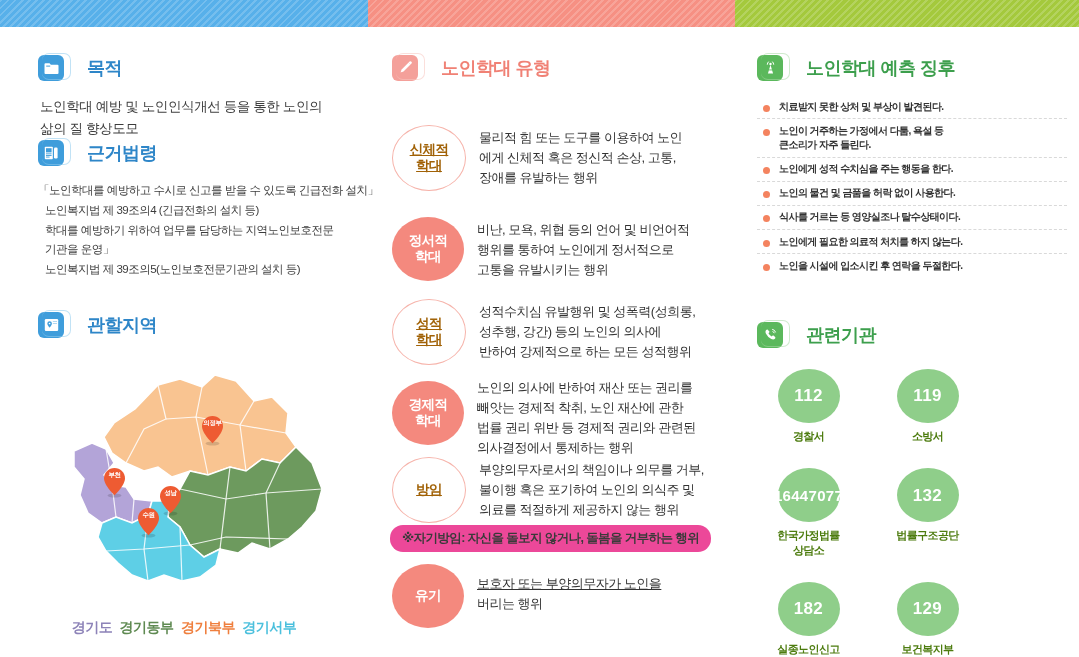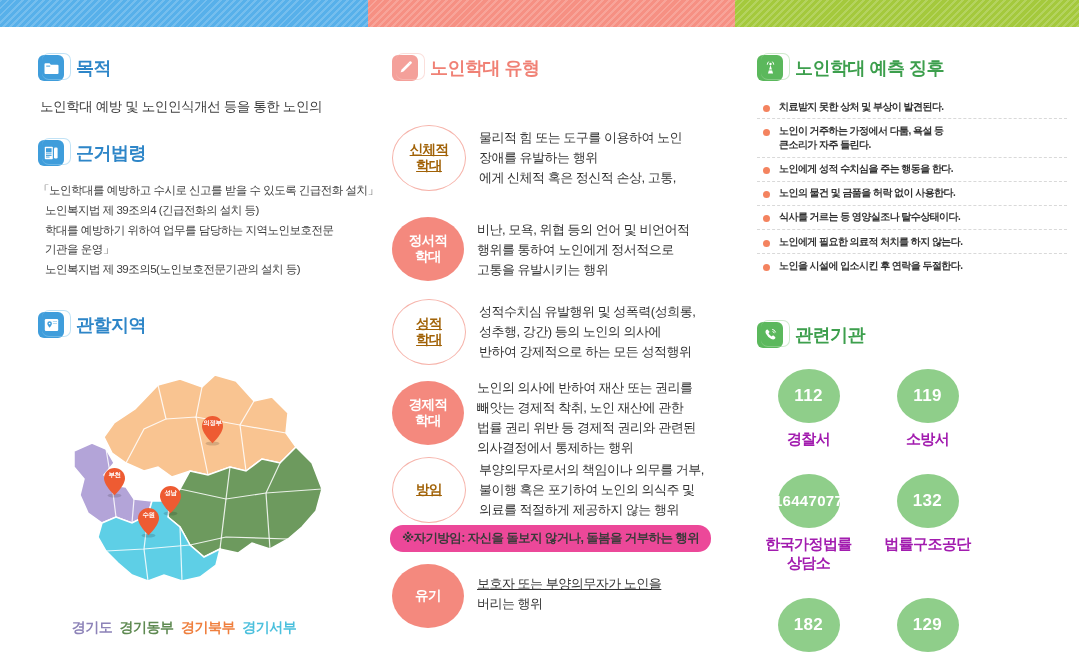--- a/index.html
+++ b/index.html
@@ -26,21 +26,21 @@
       #a4c93c;}
 
   
   .page{position:relative;width:1079px;height:630px;}
   .col{position:absolute;top:0;}
   .col-left{left:0;width:368px;}
   .col-mid{left:368px;width:367px;}
   .col-right{left:735px;width:344px;}
 
   
-  .sec-head{display:flex;align-items:center;gap:12px;position:relative;}
+  .sec-head{display:flex;align-items:center;gap:23px;position:relative;}
   .sec-head .icon-box{
     width:26px;height:26px;border-radius:6px;
     display:flex;align-items:center;justify-content:center;
     position:relative;flex:none;
   }
   .sec-head .icon-box::after{
     content:"";position:absolute;left:4px;top:-2px;right:-7px;bottom:1px;
     border:1.6px solid currentColor;border-radius:7px;
     border-left:none;opacity:.55;
   }
@@ -104,21 +104,21 @@
   .bullet{width:7px;height:7px;border-radius:50%;background:#f4835f;flex:none;margin-top:5px;}
 
   .org-grid{display:flex;flex-wrap:wrap;gap:16px;}
   .org{width:103px;text-align:center;margin-bottom:9px;}
   .org .bubble{
     width:62px;height:54px;border-radius:50%;background:#8fce8a;
     margin:0 auto 6px;display:flex;align-items:center;justify-content:center;
     color:#ffffff;font-size:17px;font-weight:bold;line-height:1.02;letter-spacing:.3px;
   }
   .org .bubble.two{font-size:15px;}
-  .org .name{font-size:15px;line-height:1.3;color:#a21caf;letter-spacing:-.6px;font-weight:bold;}
+  .org .name{font-size:11px;line-height:1.3;color:#4d7c0f;letter-spacing:-.6px;font-weight:bold;}
   .org-inline{display:flex;align-items:center;gap:10px;}
   .org-inline .bubble{margin:0;}
   .org-inline .name{text-align:left;}
 </style>
 </head>
 <body>
 
 <div class="topbar">
   <div class="band band-blue"></div>
   <div class="band band-red"></div>
@@ -135,20 +135,21 @@
           <svg class="glyph" width="15" height="13" viewBox="0 0 15 13" aria-hidden="true">
             <path d="M0.5 2.2a1 1 0 011-1h4l1.4 1.6h6.6a1 1 0 011 1v7.1a1 1 0 01-1 1H1.5a1 1 0 01-1-1z" fill="#ffffff"></path>
             <rect x="2.2" y="3.6" width="4" height="1" fill="#3f9ddb"></rect>
           </svg>
         </span>
         <span class="sec-title">목적</span>
       </div>
       <div class="sec-rule" style="width:112px;margin-left:34px;"></div>
       <div class="body-txt" style="margin-top:10px;margin-left:2px;">
         <div>노인학대 예방 및 노인인식개선 등을 통한 노인의</div>
+        <div>삶의 질 향상도모</div>
       </div>
     </div>
 
     <div class="blk" style="left:38px;top:113px;width:310px;">
       <div class="sec-head blue">
         <span class="icon-box">
           <svg class="glyph" width="15" height="14" viewBox="0 0 15 14" aria-hidden="true">
             <rect x="0.8" y="0.8" width="8" height="12.4" rx="0.8" fill="#ffffff"></rect>
             <rect x="2" y="2.2" width="5.6" height="4.2" fill="#3f9ddb"></rect>
             <rect x="2" y="7.4" width="5.6" height="0.9" fill="#3f9ddb"></rect>
@@ -274,22 +275,22 @@
       <div class="sec-rule" style="width:180px;margin-left:34px;"></div>
     </div>
 
     <div class="blk type-row" style="left:24px;top:98px;width:336px;">
       <div class="circ out">
         <span>신체적</span>
         <span>학대</span>
       </div>
       <div class="type-desc">
         <div>물리적 힘 또는 도구를 이용하여 노인</div>
+        <div>에게 신체적 혹은 정신적 손상, 고통,</div>
         <div>장애를 유발하는 행위</div>
-        <div>에게 신체적 혹은 정신적 손상, 고통,</div>
       </div>
     </div>
 
     <div class="blk type-row" style="left:24px;top:190px;width:336px;">
       <div class="circ fill">
         <span>정서적</span>
         <span>학대</span>
       </div>
       <div class="type-desc">
         <div>비난, 모욕, 위협 등의 언어 및 비언어적</div>

